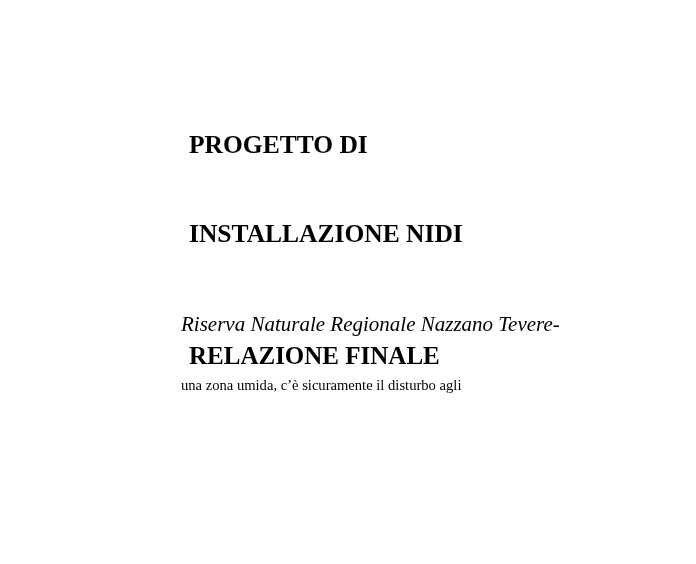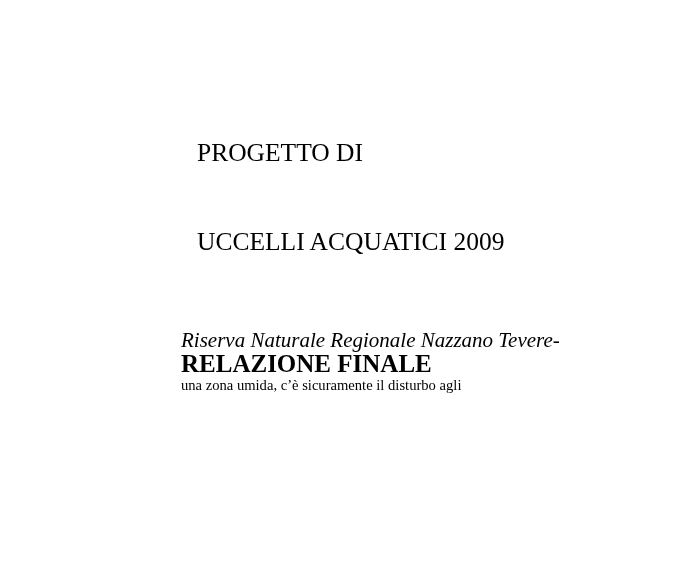--- a/index.html
+++ b/index.html
@@ -8,52 +8,52 @@
     position: absolute;
     left: 181px;
     top: 63px;
     width: 345px;
     font-family: "Liberation Serif", "DejaVu Serif", serif;
     color: #000000;
   }
   .title {
     font-size: 25.5px;
     line-height: 29.5px;
-    font-weight: normal;
-    margin: 16px;
+    font-weight: bold;
+    margin: 8px;
     white-space: pre-wrap;
   }
   .subtitle {
     font-size: 21px;
     line-height: 19px;
     margin: 2px 0 0 0;
     font-weight: normal;
     font-style: italic;
   }
   .heading {
     font-size: 25px;
     line-height: 27px;
     font-weight: bold;
-    margin: 0;
+    margin: 8px;
   }
   .body-text {
     font-size: 14.6px;
     line-height: 16.9px;
     margin: 0;
     width: 335px;
   }
   .line { display: block; white-space: nowrap; }
 </style>
 </head>
 <body>
 
 <div class="doc">
   <h1 class="title">
     <span class="line"> PROGETTO DI</span>
-    <span class="line">UCCELLI ACQUATICI 2009</span>
+    <span class="line">INSTALLAZIONE NIDI</span>
   </h1>
   <p class="subtitle">
     <span class="line">Riserva Naturale Regionale Nazzano Tevere-</span>
   </p>
   <h2 class="heading">RELAZIONE FINALE</h2>
   <p class="body-text">
     <span class="line">una zona umida, c’è sicuramente il disturbo agli</span>
 
   </p>
 </div>

